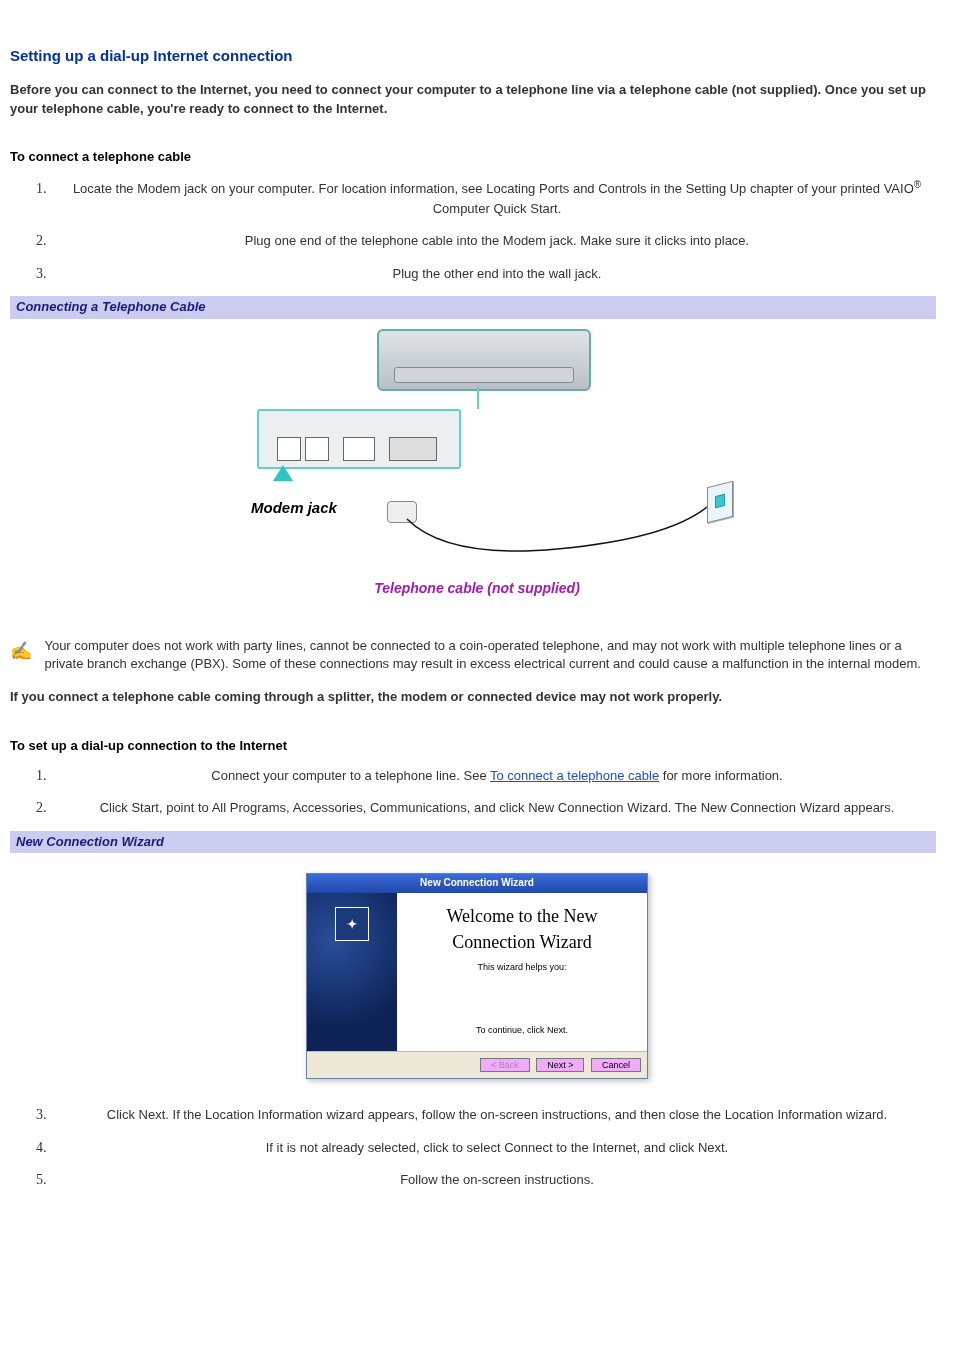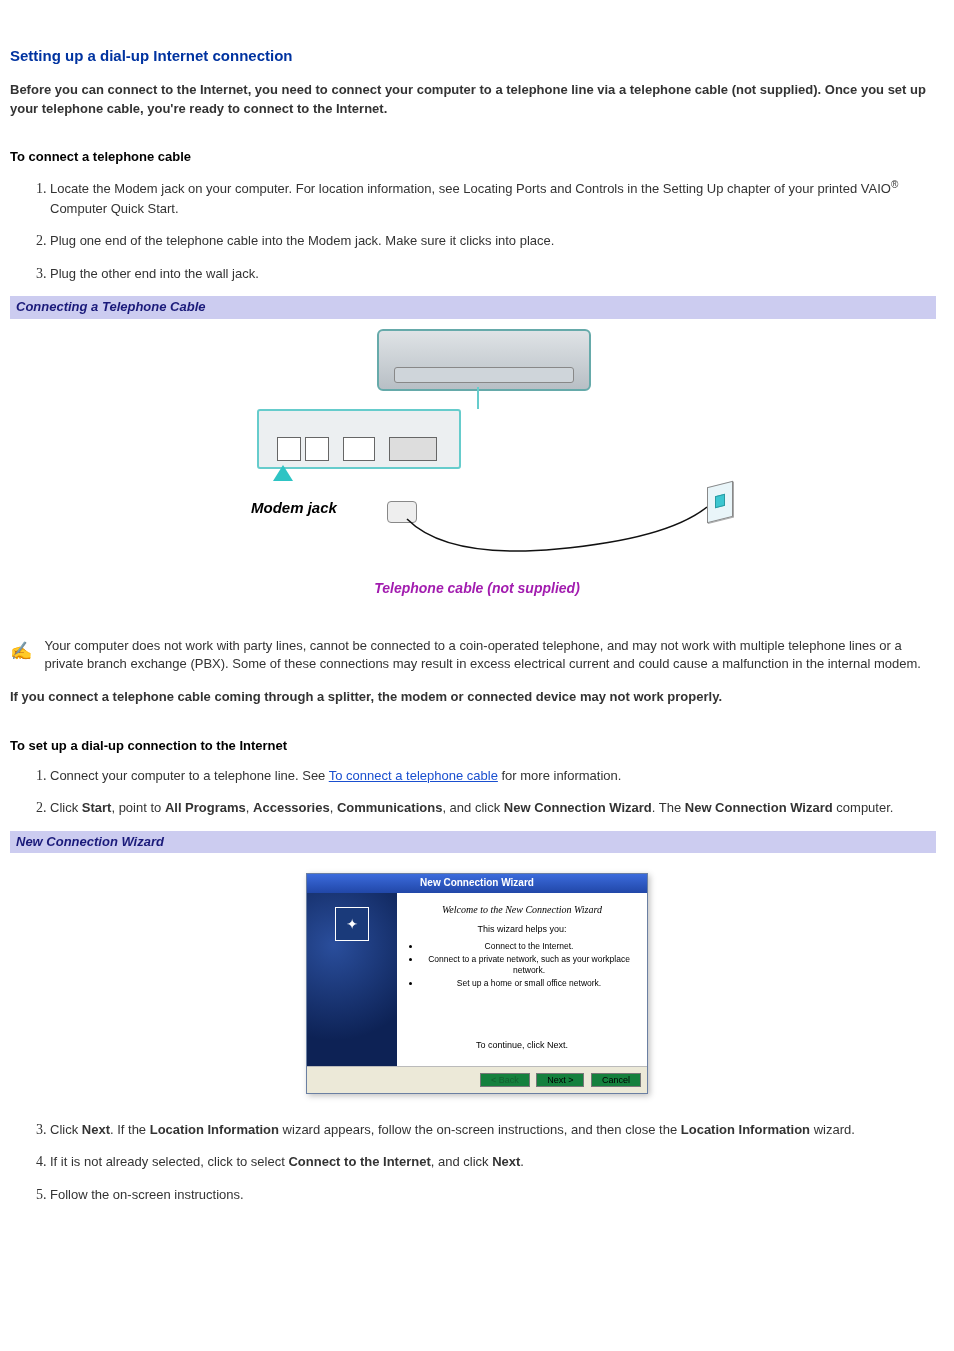--- a/index.html
+++ b/index.html
@@ -23,20 +23,21 @@
   h2.sub-title {
     font-size: 13px;
     font-weight: bold;
     margin: 30px 0 10px 0;
     color: #000;
   }
   p { margin: 0 0 10px 0; font-weight: bold; }
   ol {
     margin: 6px 0 6px 0;
     padding-left: 40px;
+    text-align: center;
   }
   ol li {
     margin-bottom: 12px;
     font-family: "Times New Roman", serif;
     font-size: 14px;
   }
   ol li .li-body {
     font-family: Verdana, Geneva, sans-serif;
     font-size: 13px;
     display: inline;
@@ -155,21 +156,21 @@
     margin-top:18px;
   }
   .note-icon {
     flex:0 0 auto;
     font-size:18px;
     color:#555;
     padding-top:1px;
   }
   .note-text { flex:1; }
   a.link { color:#1a4fcf; text-decoration:underline; }
-  .bold { font-weight:bold;margin-top:48px; }
+  .bold { font-weight:normal;margin-top:48px; }
   .reg { font-size:10px; vertical-align:super; }
   
   .wizard-window {
     width: 340px;
     margin: 10px auto 0 auto;
     border: 1px solid #6a7fa2;
     background: #fff;
     box-shadow: 2px 2px 6px rgba(0,0,0,0.25);
     font-family: Tahoma, Verdana, sans-serif;
     font-size: 9px;
@@ -193,23 +194,22 @@
     width:32px;height:32px;border:1px solid #fff;background:#1a3a7a;
     display:flex;align-items:center;justify-content:center;
     color:#fff;font-size:14px;
   }
   .wizard-main {
     flex:1;
     padding:10px 10px 14px 10px;
   }
   .wizard-main .wiz-heading {
     font-family:"Times New Roman", serif;
-    font-size:10px;
+    font-size:18px;
     margin-bottom:6px;
-    font-style:italic;
   }
   .wizard-main ul {
     list-style: disc;
     margin:4px 0 4px 14px;
     padding:0;
   }
   .wizard-main ul li {
     font-size:8.5px;
     margin-bottom:3px;
     line-height:1.25;
@@ -222,21 +222,21 @@
     border-top:1px solid #bbb;
     background:#ece9d8;
     padding:6px;
     text-align:right;
   }
   .wizard-buttons button {
     font-size:9px;
     padding:1px 10px;
     margin-left:4px;
     border:1px solid #777;
-    background:#15803d;
+    background:#f0abfc;
     font-family:Tahoma, Verdana, sans-serif;
   }
   .page-num {
     text-align:right;
     font-size:11px;
     font-weight:bold;
     margin-top:30px;
   }
 </style>
 </head>
@@ -292,41 +292,36 @@
   <h2 class="sub-title">To set up a dial-up connection to the Internet</h2>
 
   <ol>
     <li>
       <span class="li-body">
         <span>Connect your computer to a telephone line. See </span><a href="#" class="link">To connect a telephone cable</a><span> for more information.</span>
       </span>
     </li>
     <li>
       <span class="li-body">
-        <span>Click </span><span class="bold">Start</span><span>, point to </span><span class="bold">All Programs</span><span>, </span><span class="bold">Accessories</span><span>, </span><span class="bold">Communications</span><span>, and click </span><span class="bold">New Connection Wizard</span><span>. The </span><span class="bold">New Connection Wizard</span><span> computer.</span>
+        <span>Click </span><span class="bold">Start</span><span>, point to </span><span class="bold">All Programs</span><span>, </span><span class="bold">Accessories</span><span>, </span><span class="bold">Communications</span><span>, and click </span><span class="bold">New Connection Wizard</span><span>. The </span><span class="bold">New Connection Wizard</span><span> appears.</span>
       </span>
     </li>
   </ol>
 
   <div class="figure-caption">New Connection Wizard</div>
   <div class="figure-body">
     <div class="wizard-window">
       <div class="wizard-title">New Connection Wizard</div>
       <div class="wizard-body">
         <div class="wizard-side">
           <div class="side-icon">✦</div>
         </div>
         <div class="wizard-main">
           <div class="wiz-heading">Welcome to the New Connection Wizard</div>
           <div>This wizard helps you:</div>
-          <ul>
-            <li>Connect to the Internet.</li>
-            <li>Connect to a private network, such as your workplace network.</li>
-            <li>Set up a home or small office network.</li>
-          </ul>
           <div class="cont">To continue, click Next.</div>
         </div>
       </div>
       <div class="wizard-buttons">
         <button disabled="">&lt; Back</button>
         <button>Next &gt;</button>
         <button>Cancel</button>
       </div>
     </div>
   </div>

